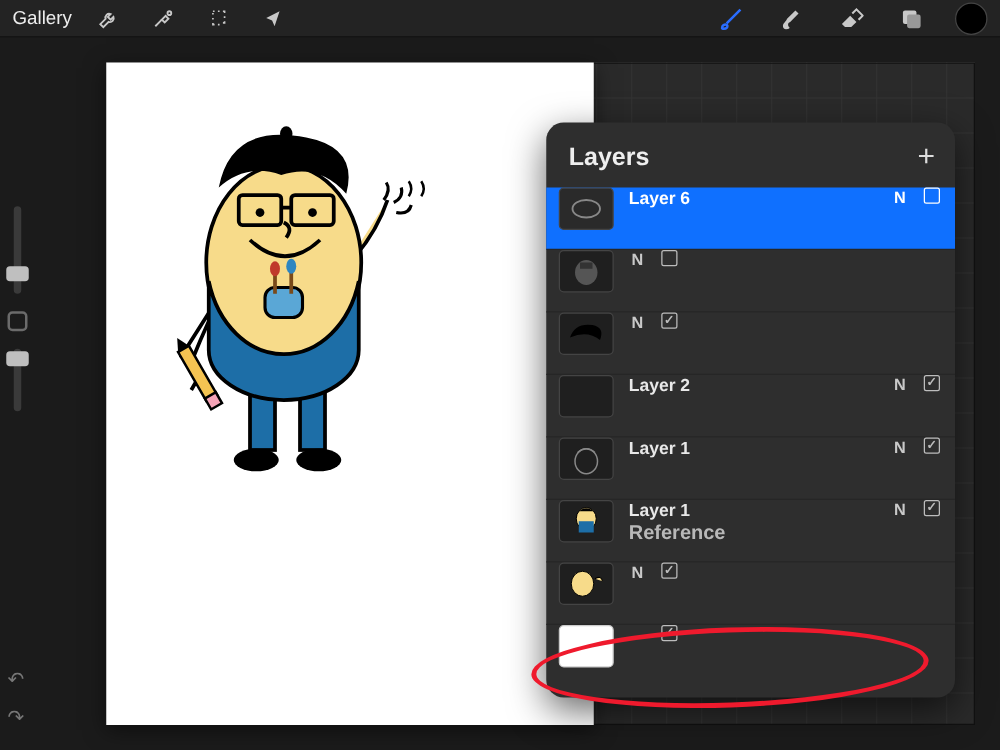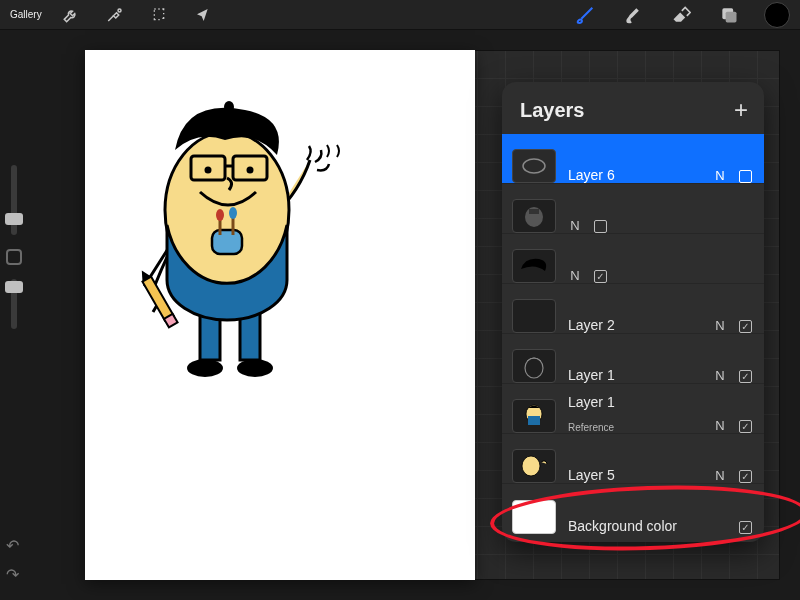--- a/index.html
+++ b/index.html
@@ -4,21 +4,21 @@
 <style>
   * { box-sizing: border-box; margin: 0; padding: 0; }
   html, body { width: 800px; height: 600px; overflow: hidden; font-family: -apple-system, Helvetica, Arial, sans-serif; }
   body { background: #1b1b1b; color: #eee; position: relative; }
 
   
   .topbar {
     height: 30px; display: flex; align-items: center; padding: 0 10px;
     background: #232323; border-bottom: 1px solid #111;
   }
-  .gallery-btn { color: #eee; font-size: 10px; margin-right: 18px; cursor: pointer; }
+  .gallery-btn { color: #eee; font-size: 15px; margin-right: 18px; cursor: pointer; }
   .tool-icon { width: 22px; height: 22px; display: inline-flex; align-items: center; justify-content: center; margin-right: 22px; color: #c8c8c8; cursor: pointer; }
   .spacer { flex: 1; }
   .right-tool { width: 26px; height: 26px; display: inline-flex; align-items: center; justify-content: center; margin-left: 22px; cursor: pointer; }
   .color-swatch { width: 26px; height: 26px; border-radius: 50%; background: #000; border: 1px solid #444; }
 
   
   .left-rail {
     position: absolute; left: 0; top: 165px; width: 28px; display: flex; flex-direction: column; align-items: center; gap: 14px;
   }
   .slider-track { width: 6px; height: 70px; background: #3a3a3a; border-radius: 3px; position: relative; }
@@ -37,43 +37,43 @@
     box-shadow: inset 0 0 0 1px #111;
   }
   .canvas {
     position: absolute; left: 0; top: 0; width: 390px; height: 530px;
     background: #fff; box-shadow: 0 4px 16px rgba(0,0,0,0.5);
   }
   .canvas svg { position: absolute; left: 20px; top: 10px; }
 
   
   .layers-panel {
-    position: absolute; right: 16px; top: 32px; width: 262px; height: 460px;
+    position: absolute; right: 16px; top: 48px; width: 327px; height: 460px;
     background: #2e2e2e; border-radius: 14px; box-shadow: 0 10px 30px rgba(0,0,0,0.6);
     overflow: visible; padding-top: 0;
   }
   .layers-header {
     display: flex; align-items: center; justify-content: space-between;
     padding: 14px 16px 10px 18px;
   }
   .layers-title { font-size: 20px; font-weight: 600; }
   .add-layer { font-size: 24px; font-weight: 300; color: #ddd; cursor: pointer; }
   .layer-row {
-    height: 50px; display: flex; align-items: flex-end; padding: 0 12px 0 10px; gap: 12px;
-    border-bottom: 1px solid #262626; cursor: pointer;
+    height: 50px; display: flex; align-items: flex-start; padding: 0 12px 0 10px; gap: 12px;
+    border-bottom: 1px solid #262626; cursor: pointer; font-weight: bold;
   }
   .layer-row.selected { background: #0f70ff; }
   .thumb {
     width: 44px; height: 34px; border-radius: 4px; background: #1f1f1f; border: 1px solid #444;
     flex-shrink: 0; display:flex; align-items:center; justify-content:center; overflow:hidden;
   }
   .thumb.white { background: #fff; border-color: #ccc; }
   .layer-name { flex: 1; font-size: 14px; color: #e8e8e8; overflow:hidden; text-overflow:ellipsis; white-space:nowrap;}
   .layer-row.selected .layer-name { color: #fff; }
-  .layer-sub { font-size: 10px; color: #b8b8b8; display:block; margin-top:12px;}
+  .layer-sub { font-size: 16px; color: #b8b8b8; display:block; margin-top:2px;}
   .blend-letter { font-size: 13px; color: #c9c9c9; width: 14px; text-align: center; }
   .layer-row.selected .blend-letter { color: #fff; }
   .vis-check {
     width: 13px; height: 13px; border: 1.3px solid #bdbdbd; border-radius: 2px;
     display:flex; align-items:center; justify-content:center; font-size:10px; color:#bdbdbd; line-height:1;
   }
   .vis-check.checked::after { content:"✓"; }
   .layer-row.selected .vis-check { border-color:#fff; color:#fff; }
 
   
@@ -276,27 +276,25 @@
       <span class="vis-check checked"></span>
     </div>
 
     <div class="layer-row">
       <div class="thumb">
           <svg width="34" height="28">
             <ellipse cx="14" cy="14" rx="9" ry="10" fill="#f7db8a" stroke="#000" stroke-width="0.8"></ellipse>
             <path d="M24 10 q5 -3 6 2" stroke="#000" fill="#f7db8a"></path>
           </svg>
         </div>
-      <span class="layer-name">Layer 5</span>
       <span class="blend-letter">N</span>
       <span class="vis-check checked"></span>
     </div>
 
     <div class="layer-row" style="border-bottom:none; border-radius:0 0 14px 14px;">
       <div class="thumb white"></div>
-      <span class="layer-name">Background color</span>
       <span class="blend-letter"></span>
       <span class="vis-check checked"></span>
     </div>
 
     <div class="anno-ellipse"></div>
   </div>
 </div>
 
 </body></html>

